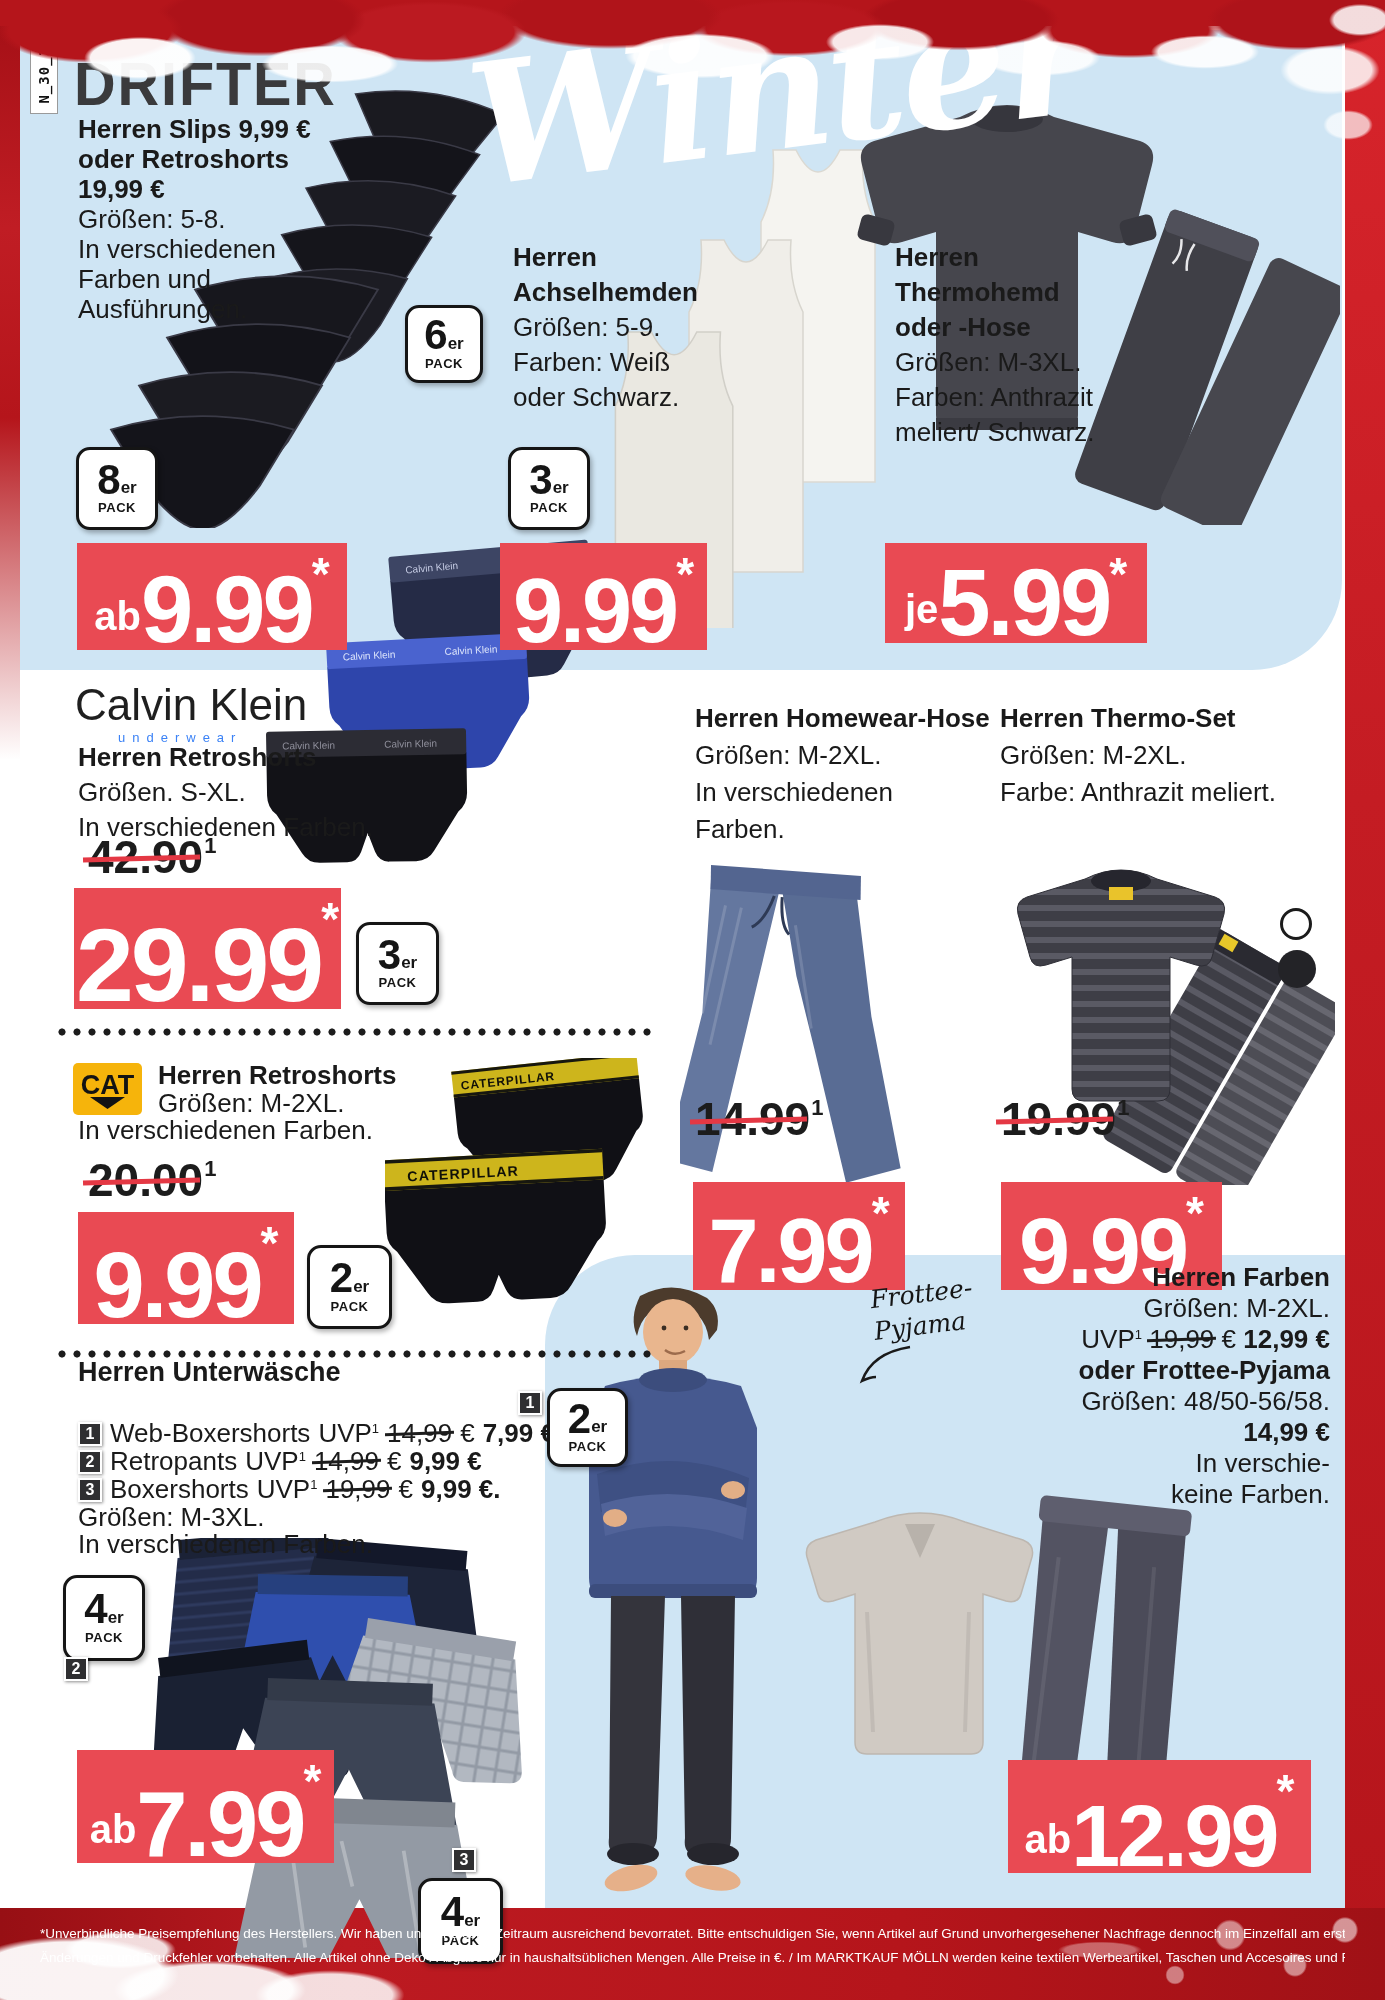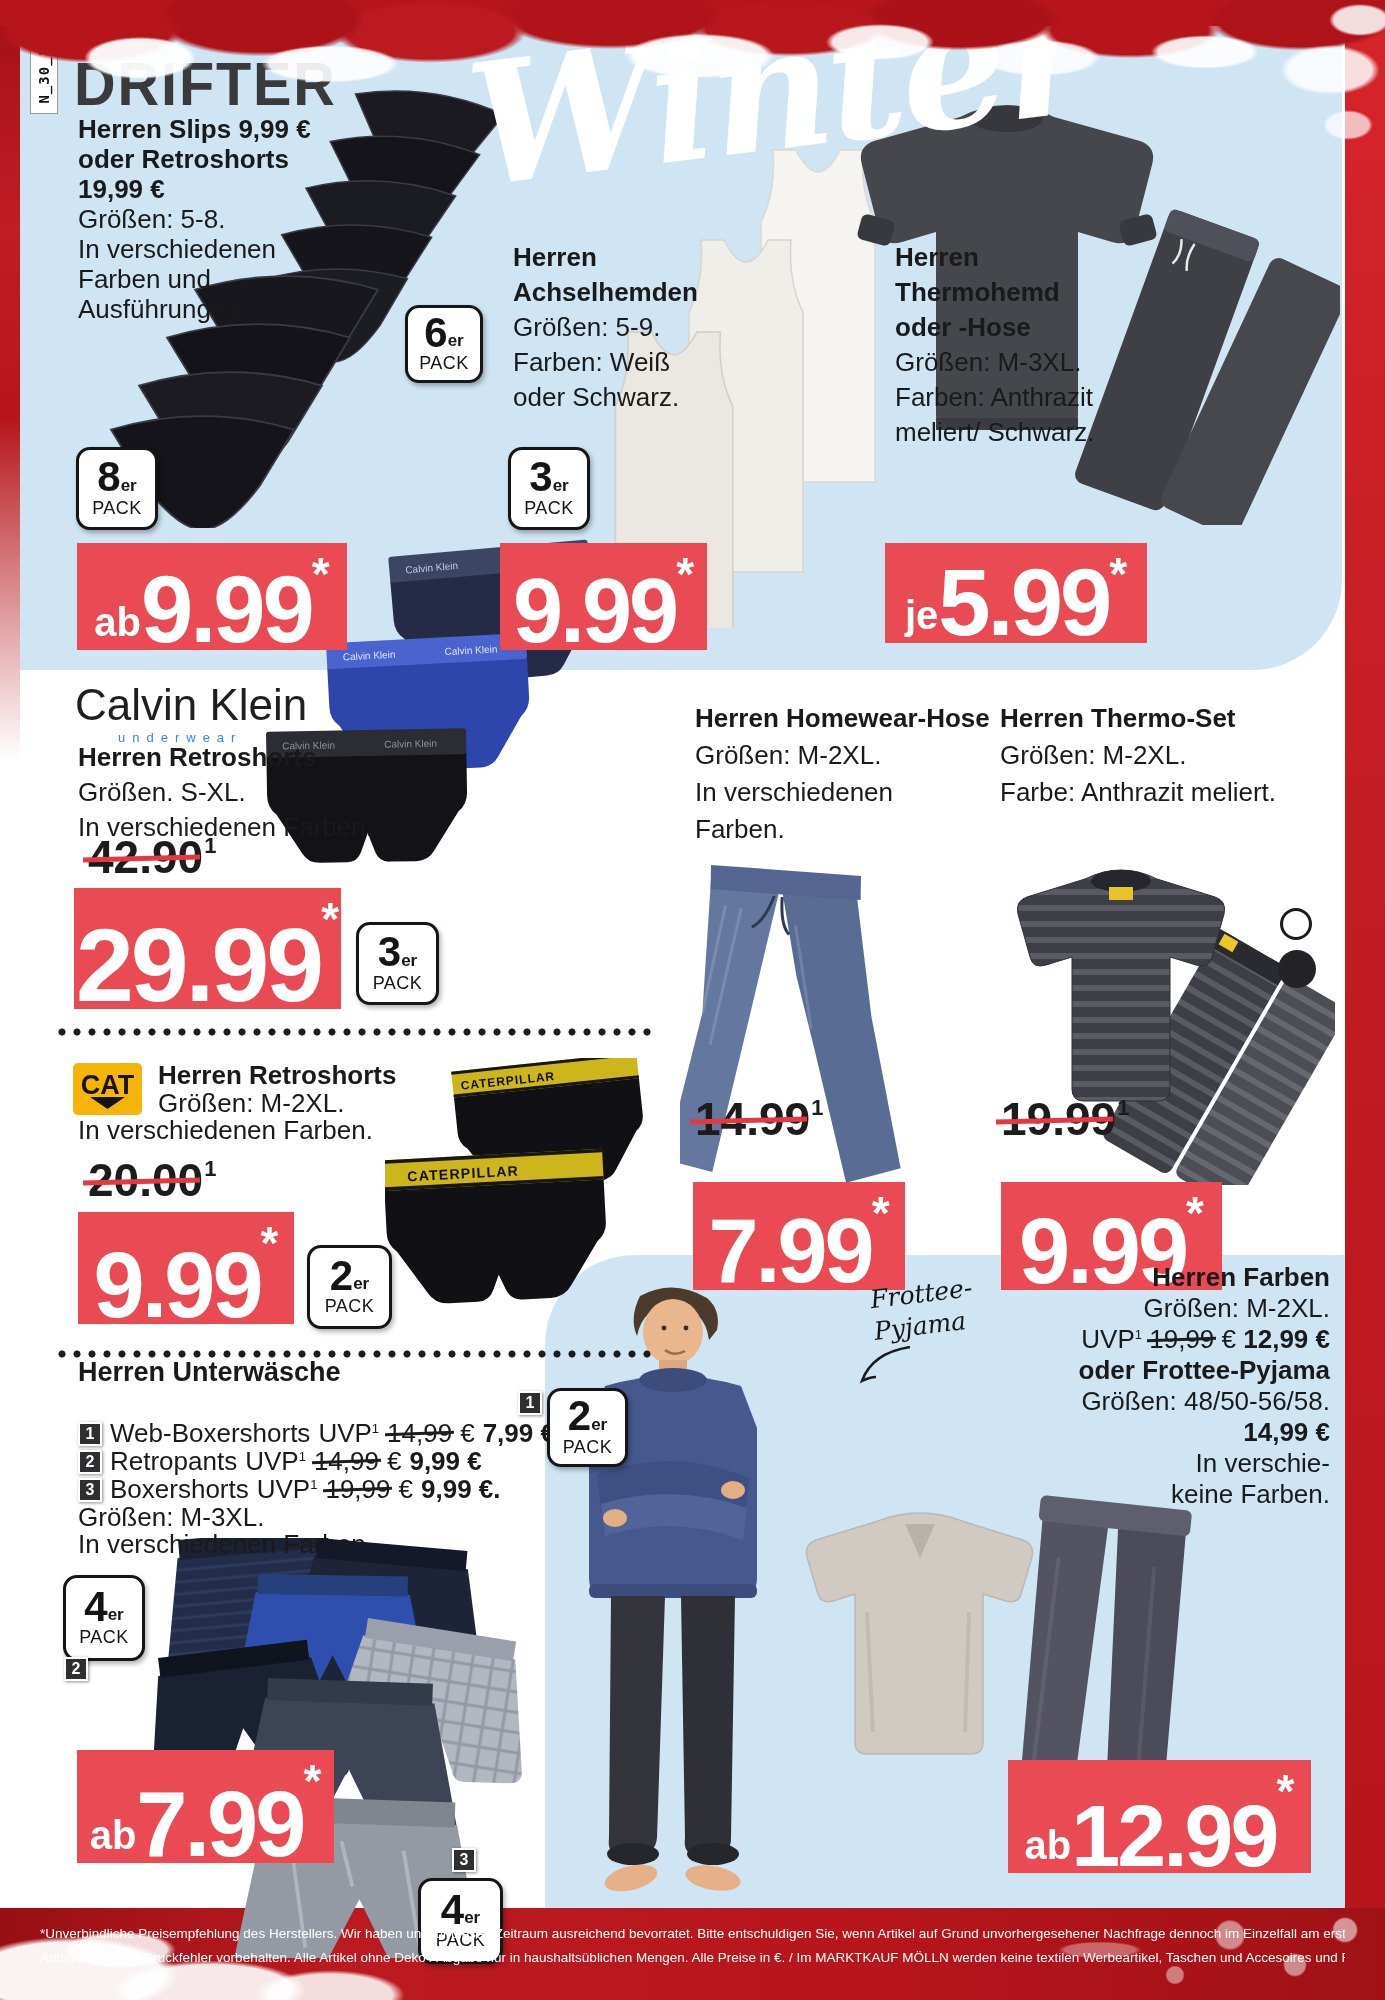--- a/index.html
+++ b/index.html
@@ -5,30 +5,30 @@
   html,body{margin:0;padding:0;background:#fff}
   .page{position:relative;width:1385px;height:2000px;overflow:hidden;background:#fff;
         font-family:"Liberation Sans",sans-serif;color:#1a1a1a}
   .abs{position:absolute}
   .panel-blue{position:absolute;background:#cfe5f4}
   .band{position:absolute;background:#b5151b}
   .tb{position:absolute;white-space:nowrap;font-size:26px;line-height:35px}
   .tb .b{font-weight:bold}
   .banner{position:absolute;background:#e94a53;color:#fff;display:flex;align-items:flex-end;
           justify-content:center;font-weight:bold;white-space:nowrap}
-  .banner .pfx{font-size:40px;line-height:1;padding-bottom:8px}
+  .banner .pfx{font-size:40px;line-height:1;padding-bottom:14px}
   .banner .val{font-size:94px;line-height:.84;letter-spacing:-3px}
   .banner .star{font-size:46px;line-height:1;align-self:flex-start;padding-top:8px}
   .pack{position:absolute;background:#fff;border:3px solid #151515;border-radius:14px;text-align:center;
         color:#151515;box-shadow:2px 3px 5px rgba(0,0,0,.3);display:flex;flex-direction:column;
         align-items:center;justify-content:center}
   .pack .row1{display:flex;align-items:flex-end}
   .pack .pn{font-size:42px;font-weight:bold;line-height:.82}
   .pack .per{font-size:17px;font-weight:bold;line-height:1;padding-bottom:1px}
-  .pack .pw{font-size:18px;font-weight:normal;letter-spacing:.5px;line-height:1;margin-top:4px}
+  .pack .pw{font-size:13px;font-weight:bold;letter-spacing:.5px;line-height:1;margin-top:4px}
   .mk{display:inline-flex;width:24px;height:24px;background:#2f2f31;color:#fff;font-weight:bold;
       font-size:16px;align-items:center;justify-content:center;border:2px solid #fff;
       box-shadow:1px 1px 3px rgba(0,0,0,.45);flex:none;box-sizing:border-box}
   .mkabs{position:absolute}
   .old{position:absolute;font-weight:bold;font-size:46px;color:#1c1c1c;white-space:nowrap}
   .old .sup{font-size:22px;position:relative;top:-20px;margin-left:1px}
   .old .strike{position:absolute;left:-5px;right:16px;top:26px;height:5px;background:#e43844;transform:rotate(-1.5deg)}
   .dots{position:absolute;height:8px;background-image:radial-gradient(circle at 4px 4px,#1c1c1c 3.2px,transparent 3.9px);
         background-size:15px 8px;background-repeat:repeat-x}
   .itemrow{position:absolute;display:flex;align-items:center;gap:8px;font-size:26px;white-space:nowrap}

